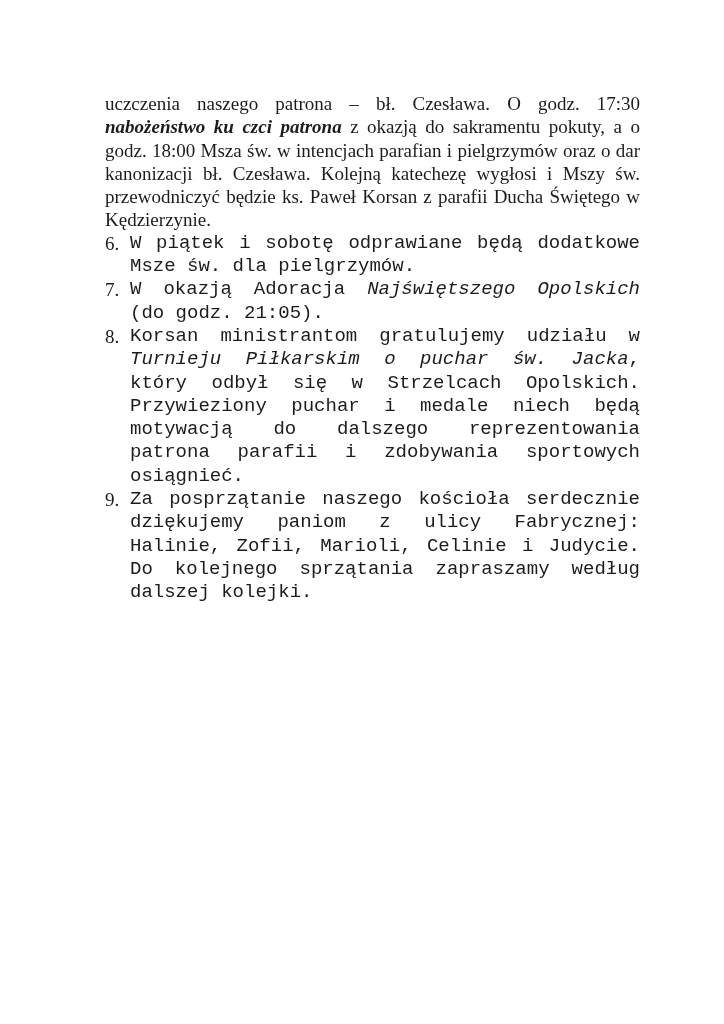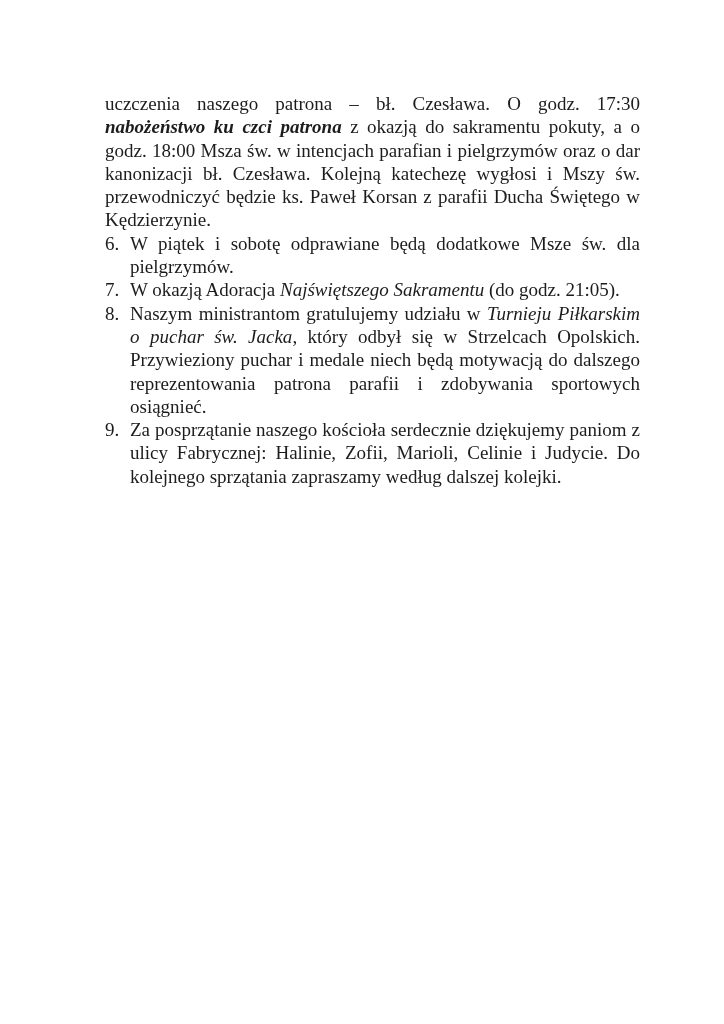--- a/index.html
+++ b/index.html
@@ -43,20 +43,21 @@
     align-items: flex-start;
   }
   .num {
     flex: 0 0 25px;
     width: 25px;
     text-align: left;
   }
   .item-body {
     flex: 1 1 auto;
     min-width: 0;
+    font-family: Liberation Mono, monospace;
   }
   .seg-normal {
     font-style: normal;
     font-weight: normal;
   }
   .seg-italic {
     font-style: italic;
   }
   .seg-bold-italic {
     font-style: italic;
@@ -71,26 +72,26 @@
 
     <p class="para continuation"><span class="seg-normal">uczczenia naszego patrona – bł. Czesława. O godz. 17:30 </span><span class="seg-bold-italic">nabożeństwo ku czci patrona</span><span class="seg-normal"> z okazją do sakramentu pokuty, a o godz. 18:00 Msza św. w intencjach parafian i pielgrzymów oraz o dar kanonizacji bł. Czesława. Kolejną katechezę wygłosi i Mszy św. przewodniczyć będzie ks. Paweł Korsan z parafii Ducha Świętego w Kędzierzynie.</span></p>
 
     <div class="list-item">
       <span class="num">6.</span>
       <p class="para item-body"><span class="seg-normal">W piątek i sobotę odprawiane będą dodatkowe Msze św. dla pielgrzymów.</span></p>
     </div>
 
     <div class="list-item">
       <span class="num">7.</span>
-      <p class="para item-body"><span class="seg-normal">W okazją Adoracja </span><span class="seg-italic">Najświętszego Sakramentu</span><span class="seg-normal"> (do godz. 21:05).</span></p>
+      <p class="para item-body"><span class="seg-normal">W okazją Adoracja </span><span class="seg-italic">Najświętszego Opolskich</span><span class="seg-normal"> (do godz. 21:05).</span></p>
     </div>
 
     <div class="list-item">
       <span class="num">8.</span>
-      <p class="para item-body"><span class="seg-normal">Naszym ministrantom gratulujemy udziału w </span><span class="seg-italic">Turnieju Piłkarskim o puchar św. Jacka</span><span class="seg-normal">, który odbył się w Strzelcach Opolskich. Przywieziony puchar i medale niech będą motywacją do dalszego reprezentowania patrona parafii i zdobywania sportowych osiągnieć.</span></p>
+      <p class="para item-body"><span class="seg-normal">Korsan ministrantom gratulujemy udziału w </span><span class="seg-italic">Turnieju Piłkarskim o puchar św. Jacka</span><span class="seg-normal">, który odbył się w Strzelcach Opolskich. Przywieziony puchar i medale niech będą motywacją do dalszego reprezentowania patrona parafii i zdobywania sportowych osiągnieć.</span></p>
     </div>
 
     <div class="list-item">
       <span class="num">9.</span>
       <p class="para item-body"><span class="seg-normal">Za posprzątanie naszego kościoła serdecznie dziękujemy paniom z ulicy Fabrycznej: Halinie, Zofii, Marioli, Celinie i Judycie. Do kolejnego sprzątania zapraszamy według dalszej kolejki.</span></p>
     </div>
 
   </div>
 </div>
 

